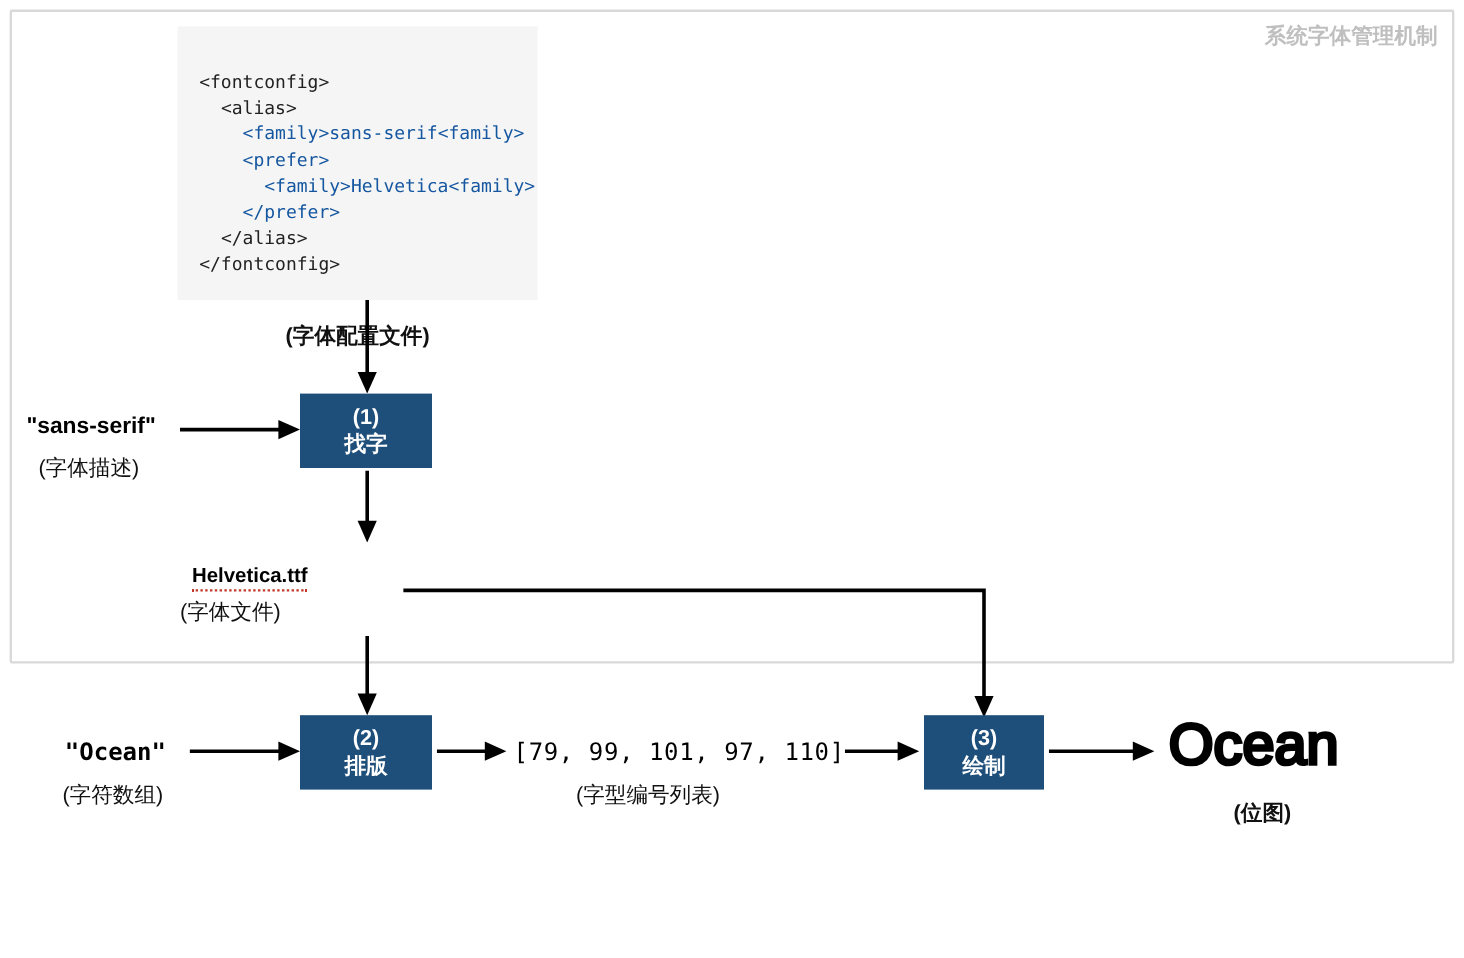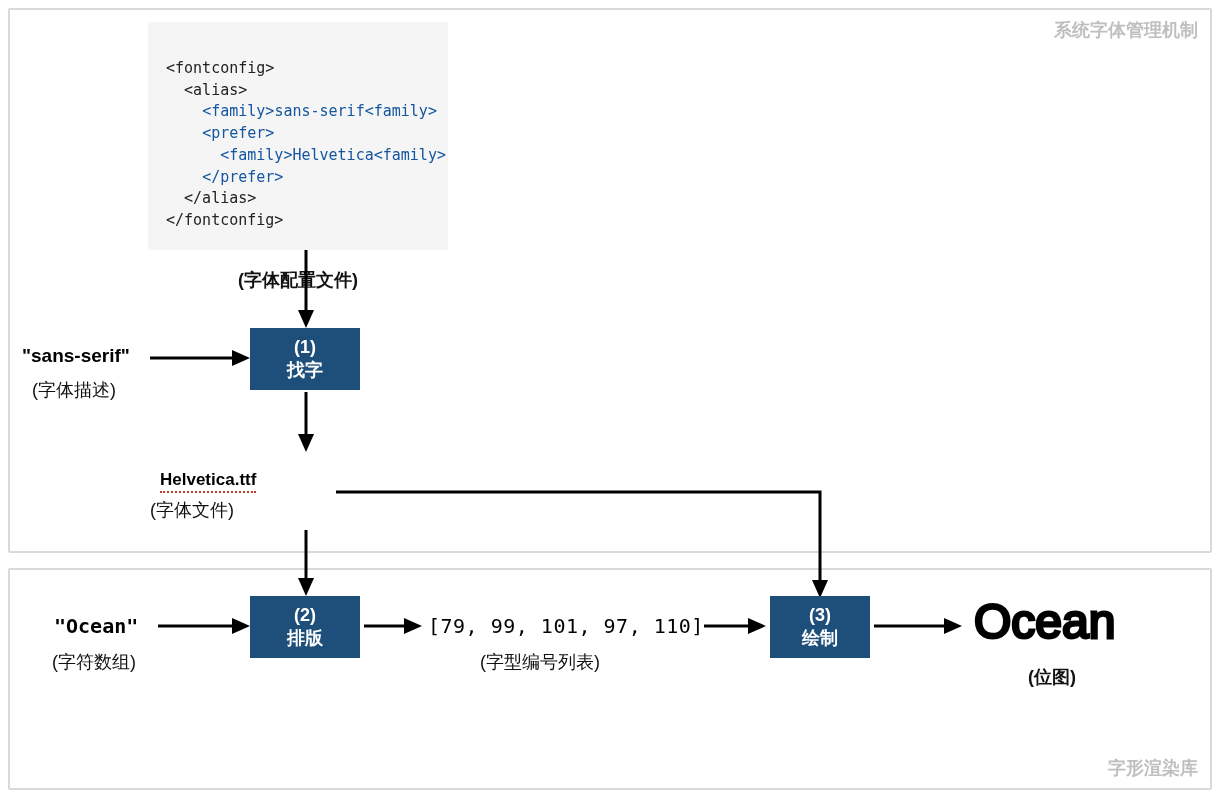--- a/index.html
+++ b/index.html
@@ -135,23 +135,20 @@
 </style>
 </head>
 <body>
 
 <div class="canvas">
 
   <div class="region" style="left:8px; top:8px; width:1204px; height:545px;">
     <div class="region-label" style="top:8px;">系统字体管理机制</div>
   </div>
 
-  <div class="region" style="left:8px; top:568px; width:1204px; height:222px;">
-    <div class="region-label" style="bottom:8px;">字形渲染库</div>
-  </div>
 
   <div class="codebox" style="left:148px; top:22px; width:300px;">
 <span>&lt;fontconfig&gt;</span>
   <span>&lt;alias&gt;</span>
     <span class="tag">&lt;family&gt;</span><span class="tag">sans-serif</span><span class="tag">&lt;family&gt;</span>
     <span class="tag">&lt;prefer&gt;</span>
       <span class="tag">&lt;family&gt;</span><span class="tag">Helvetica</span><span class="tag">&lt;family&gt;</span>
     <span class="tag">&lt;/prefer&gt;</span>
   <span>&lt;/alias&gt;</span>
 <span>&lt;/fontconfig&gt;</span></div>

